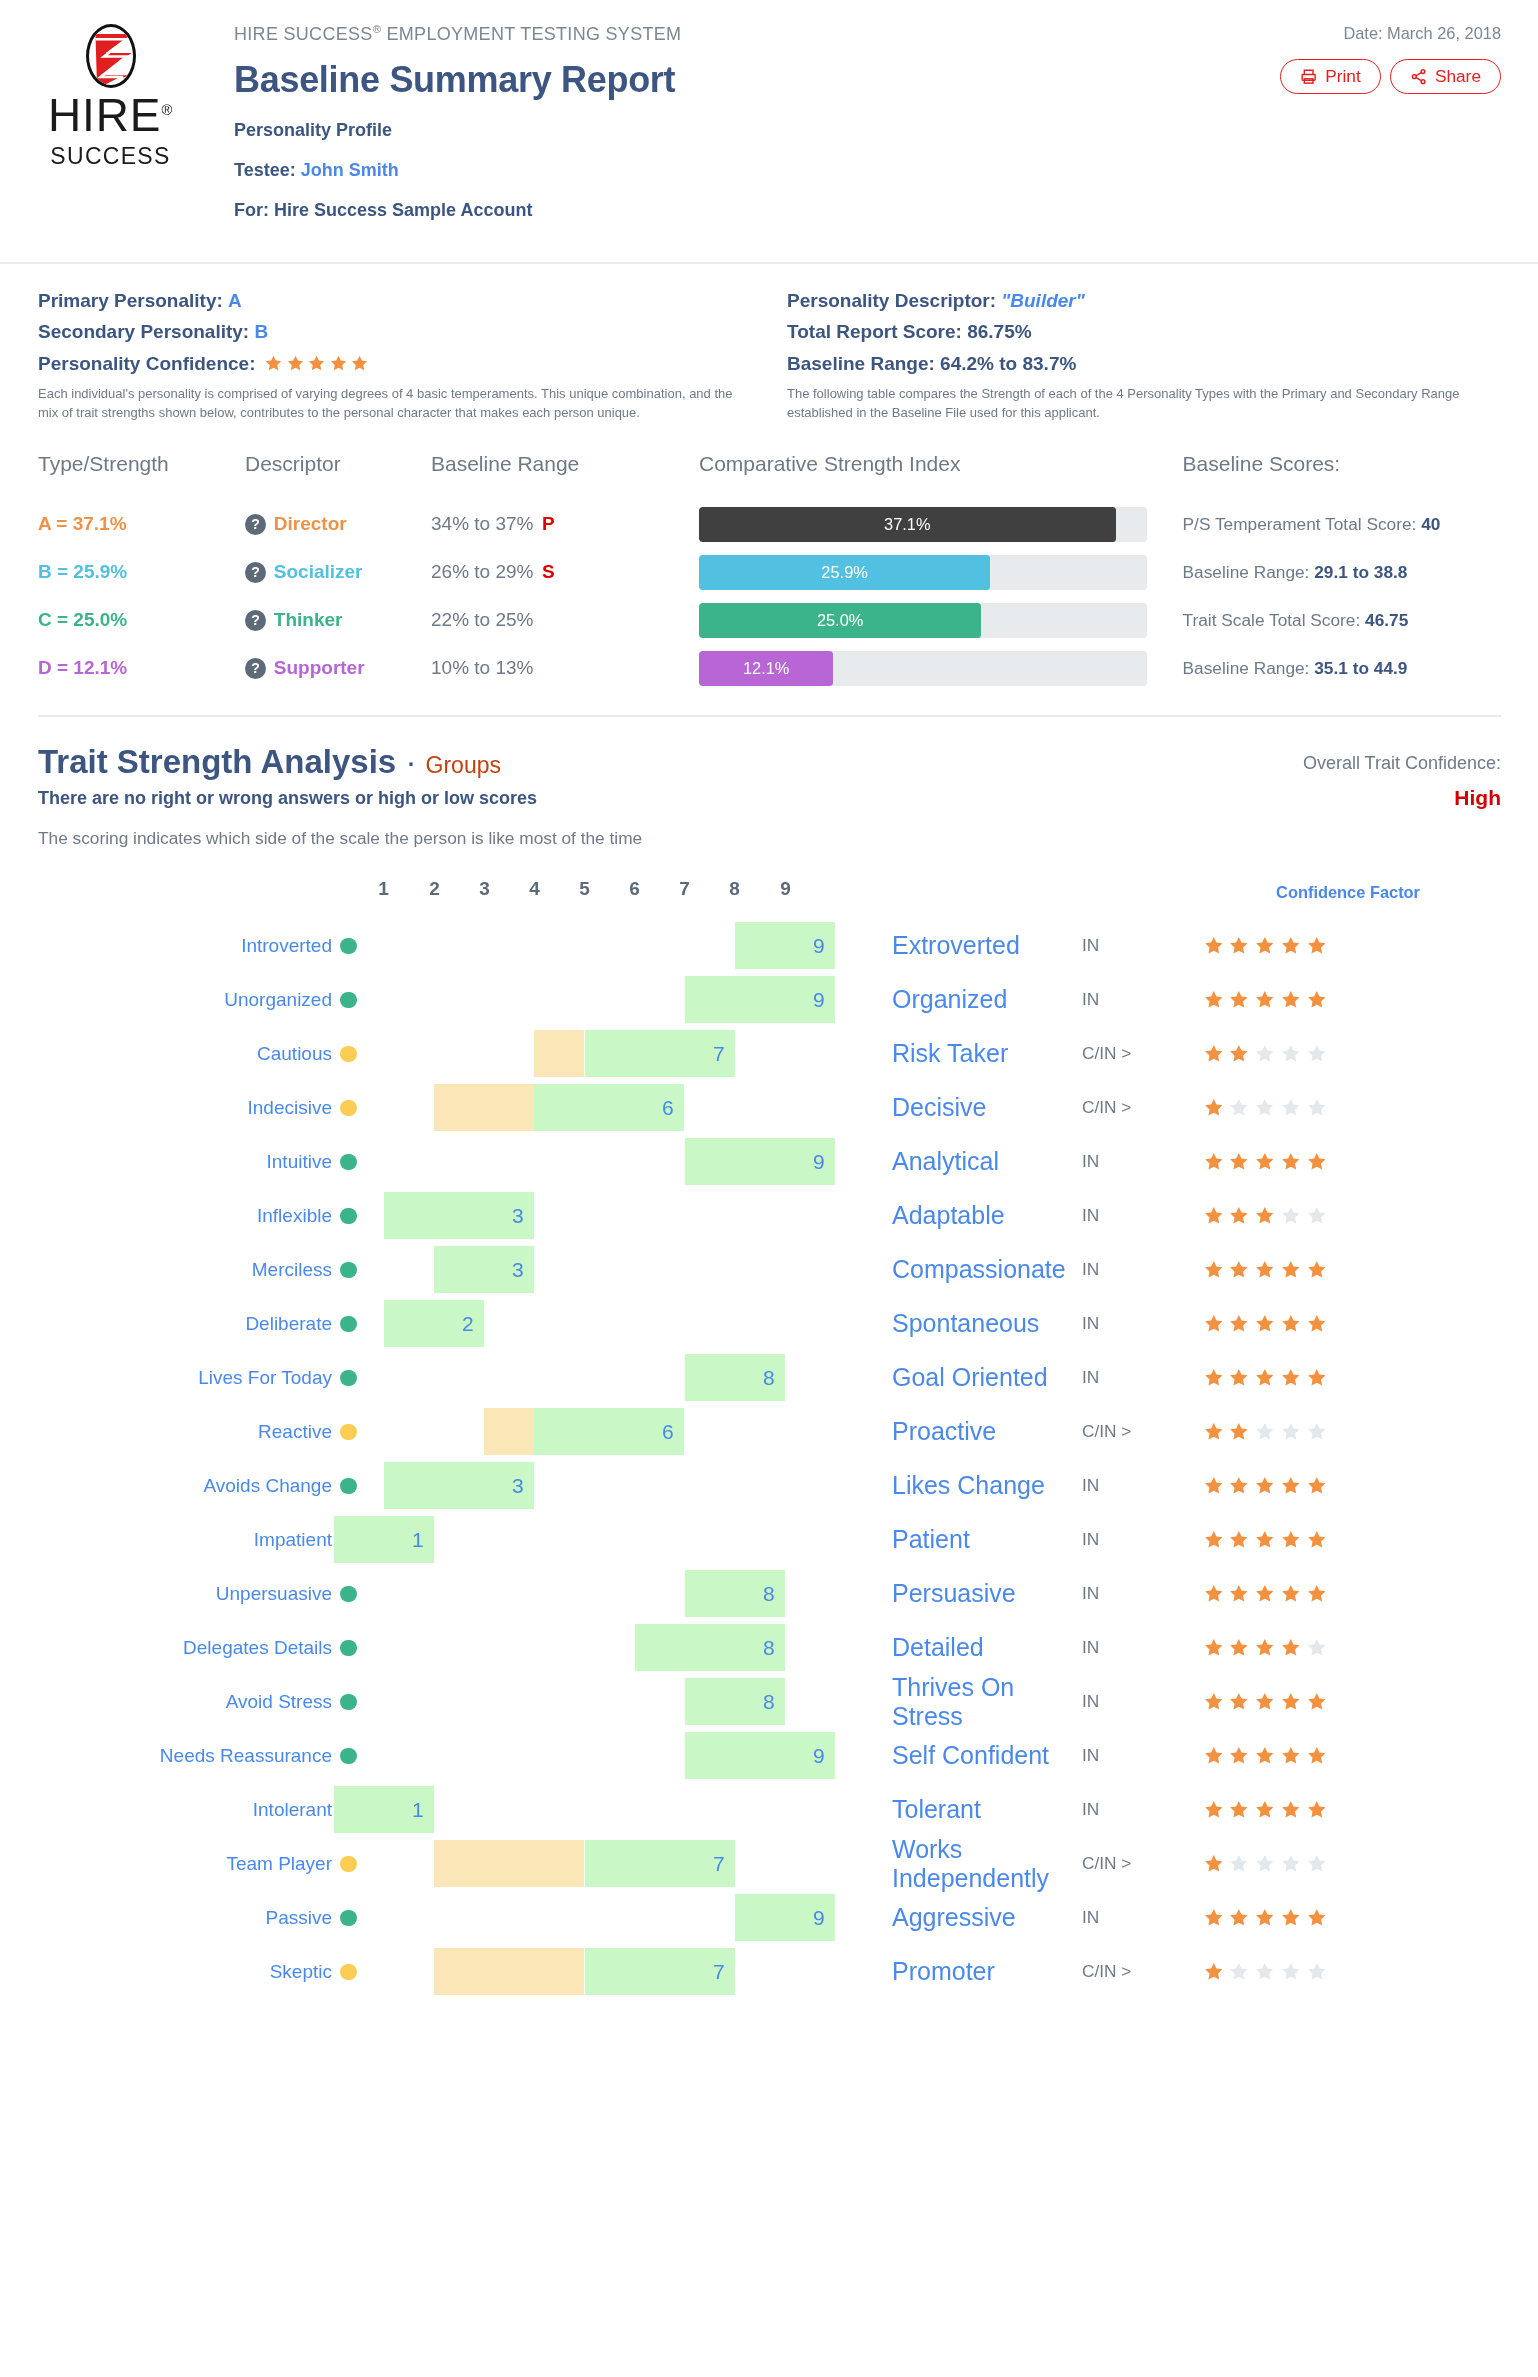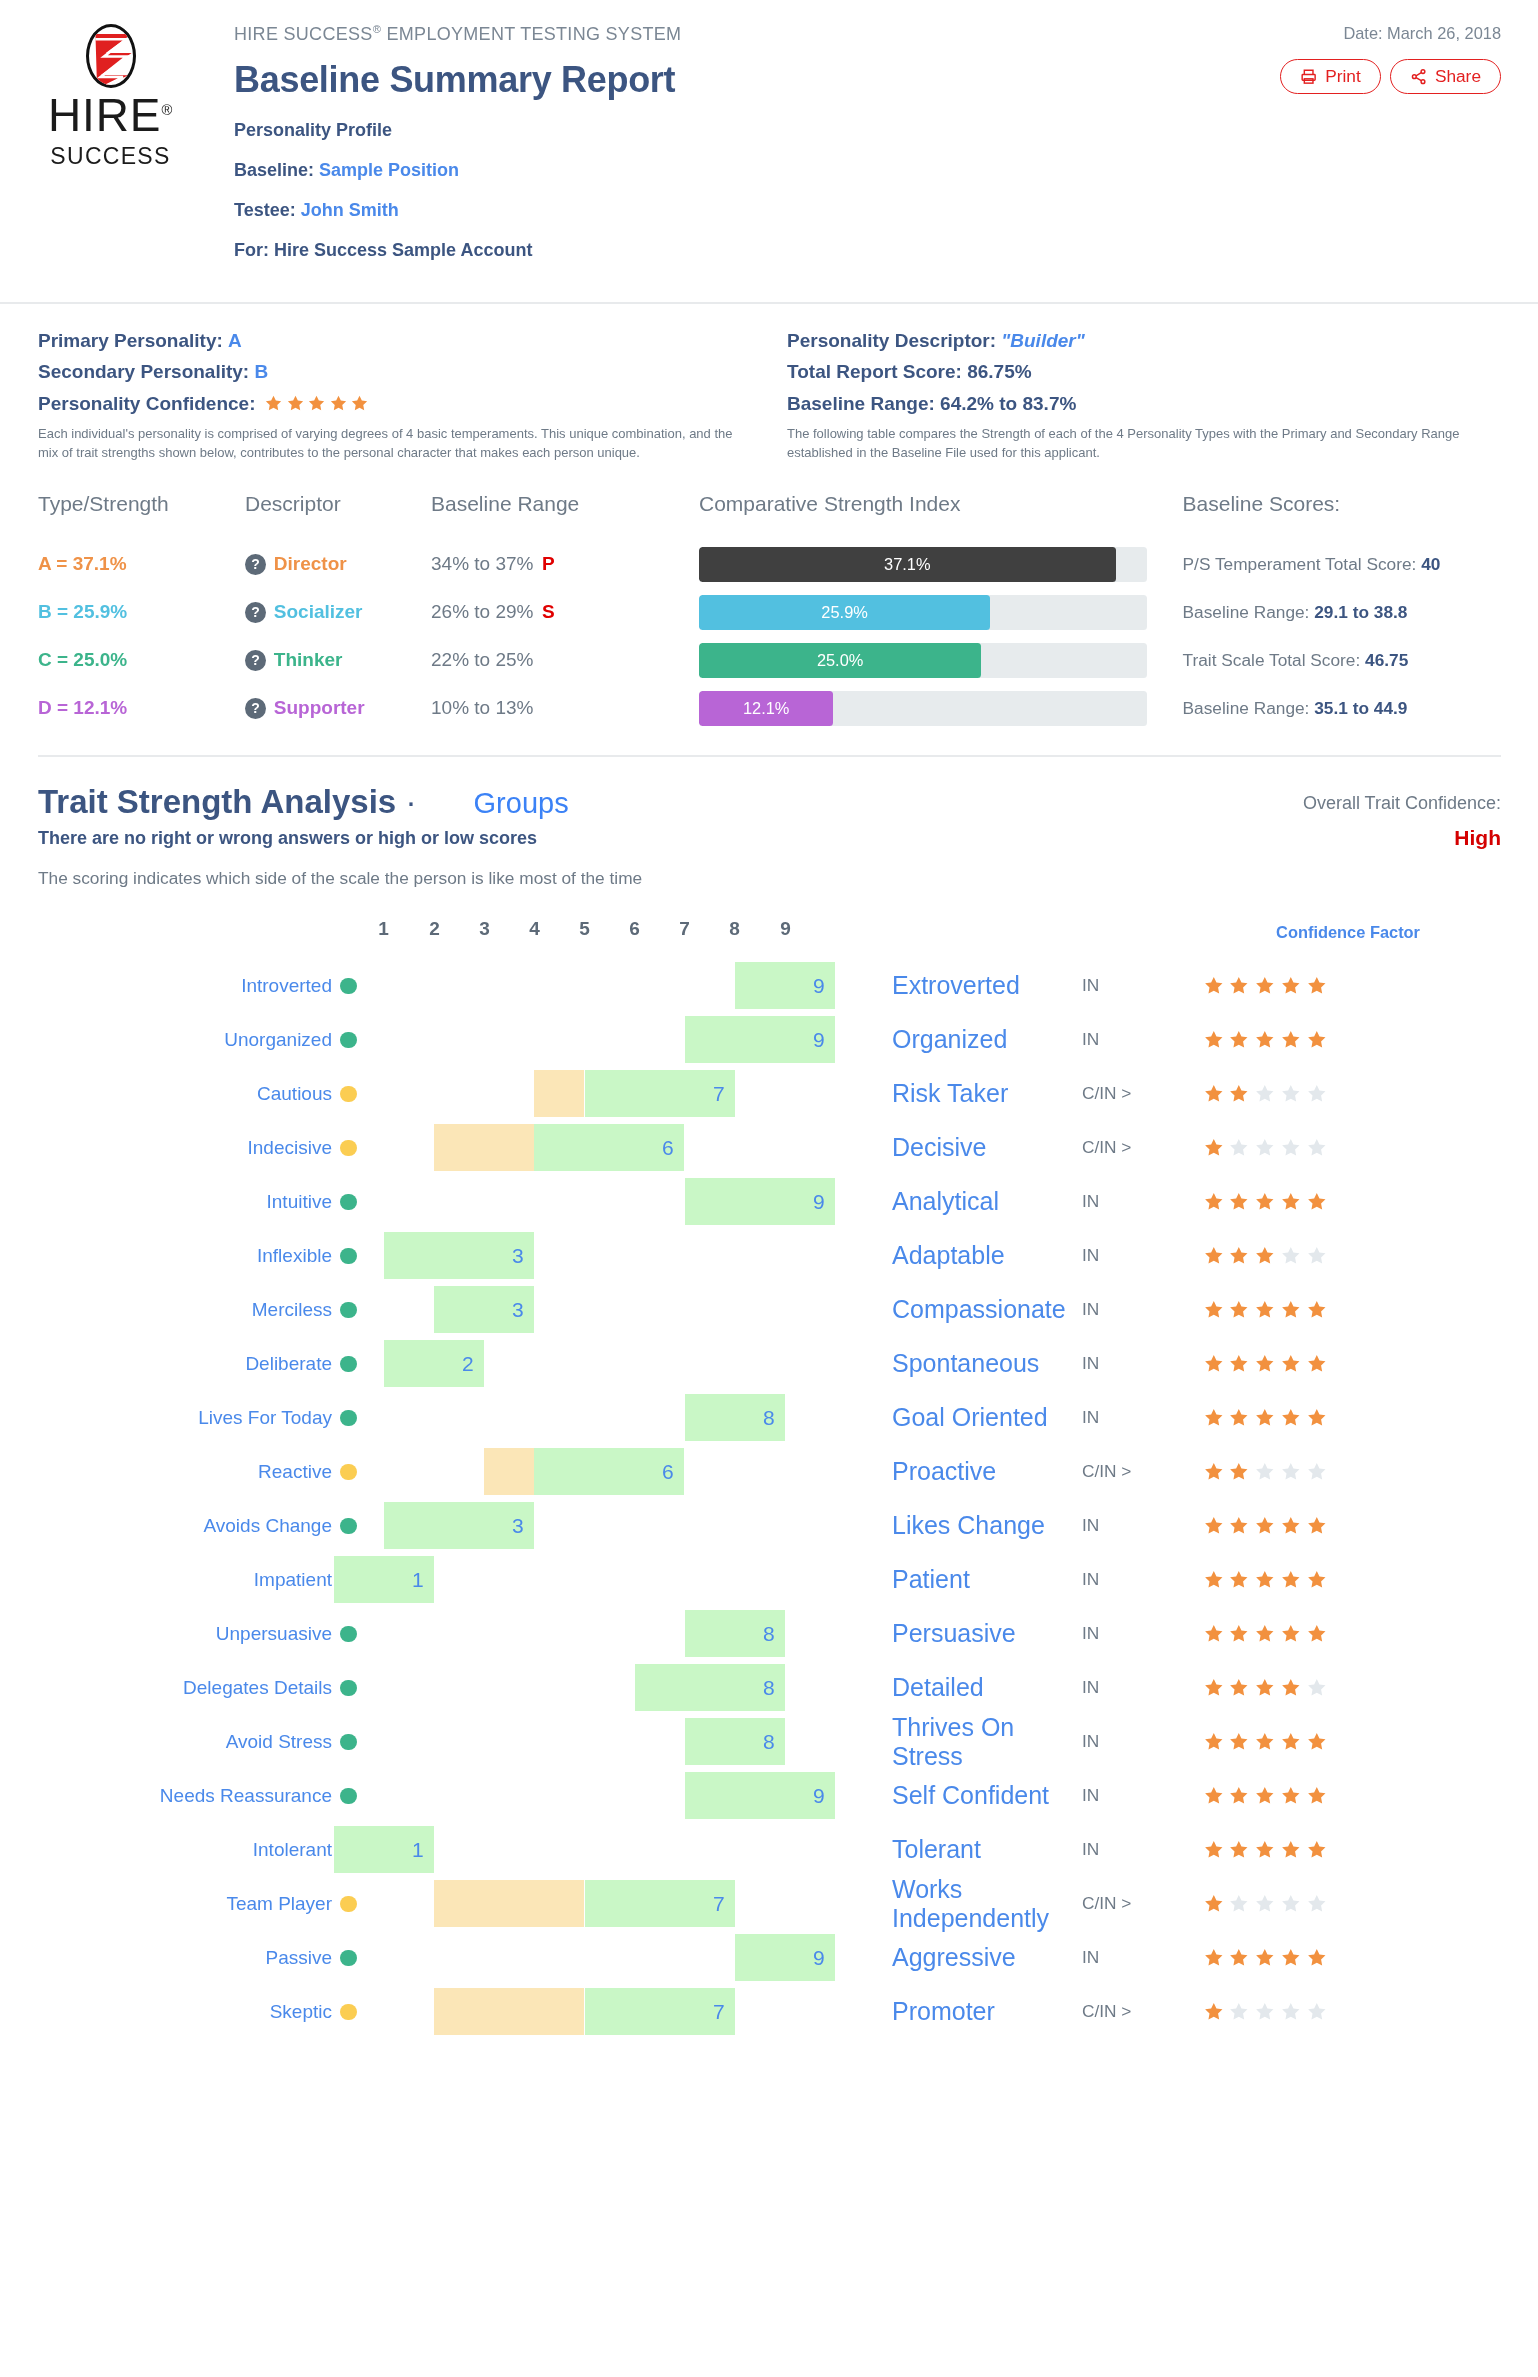--- a/index.html
+++ b/index.html
@@ -99,21 +99,21 @@
   .barfill { height: 100%; border-radius: 3.5px; display:flex; align-items:center; justify-content:center; color:#fff; font-size: 16.4px; }
   .tt-score { font-size: 17.3px; color:#6e7a87; }
   .tt-score .num { color:#3c5581; font-weight: 700; text-align: center; }
 
   
   .trait-sec { padding: 26px 38px 0 38px; position: relative; }
   .trait-head { display:flex; align-items:flex-start; }
   .trait-head-left { flex: 1 1 auto; }
   .trait-title { font-size: 33px; font-weight: 700; color:#3c5581; margin: 0 0 7px 0; }
   .trait-title .dot { color:#3c5581; font-weight:400; }
-  .trait-title .groups { color:#3b82f6; font-weight: 400; font-size: 29px; margin-left: 48px; }
+  .trait-title .groups { color:#c2410c; font-weight: 400; font-size: 23px; }
   .trait-sub { font-size: 18px; font-weight: 700; color:#3c5581; margin-bottom: 19px; }
   .trait-note { font-size: 17.3px; color:#6e7a87; }
   .trait-head-right { width: 285px; flex:0 0 285px; text-align:right; padding-top: 10.4px; }
   .otc-label { font-size: 18px; color:#6e7a87; }
   .otc-val { font-size: 21px; color:#d40000; font-weight: 700; margin-top: 12px; }
 
   
   .scale-header { position: relative; height: 36px; margin-top: 29px; }
   .scale-num {
     position:absolute; top:0; font-size: 19px; color:#5d6a78; font-weight: 700;
@@ -164,21 +164,20 @@
         </div>
         <div class="logo-word"><span>HIRE</span><span class="reg">®</span></div>
         <div class="logo-sub">SUCCESS</div>
       </div>
     </div>
 
     <div class="head-main">
       <div class="eyebrow"><span>HIRE SUCCESS</span><sup>®</sup><span> EMPLOYMENT TESTING SYSTEM</span></div>
       <h1 class="report-title">Baseline Summary Report</h1>
       <div class="subtitle">Personality Profile</div>
-      <div class="metaline"><span>Baseline:</span>&nbsp;<span class="val">Sample Position</span></div>
       <div class="metaline"><span>Testee:</span>&nbsp;<span class="val">John Smith</span></div>
       <div class="metaline plain"><span>For:</span>&nbsp;<span class="val">Hire Success Sample Account</span></div>
     </div>
 
     <div class="head-right">
       <div class="date-line">Date: March 26, 2018</div>
       <div class="btn-row">
         <div class="btn">
           <svg width="17.3" height="17.3" viewBox="0 0 24 24" fill="none" stroke="#e32020" stroke-width="2">
             <path d="M6 9V3h12v6"></path>

